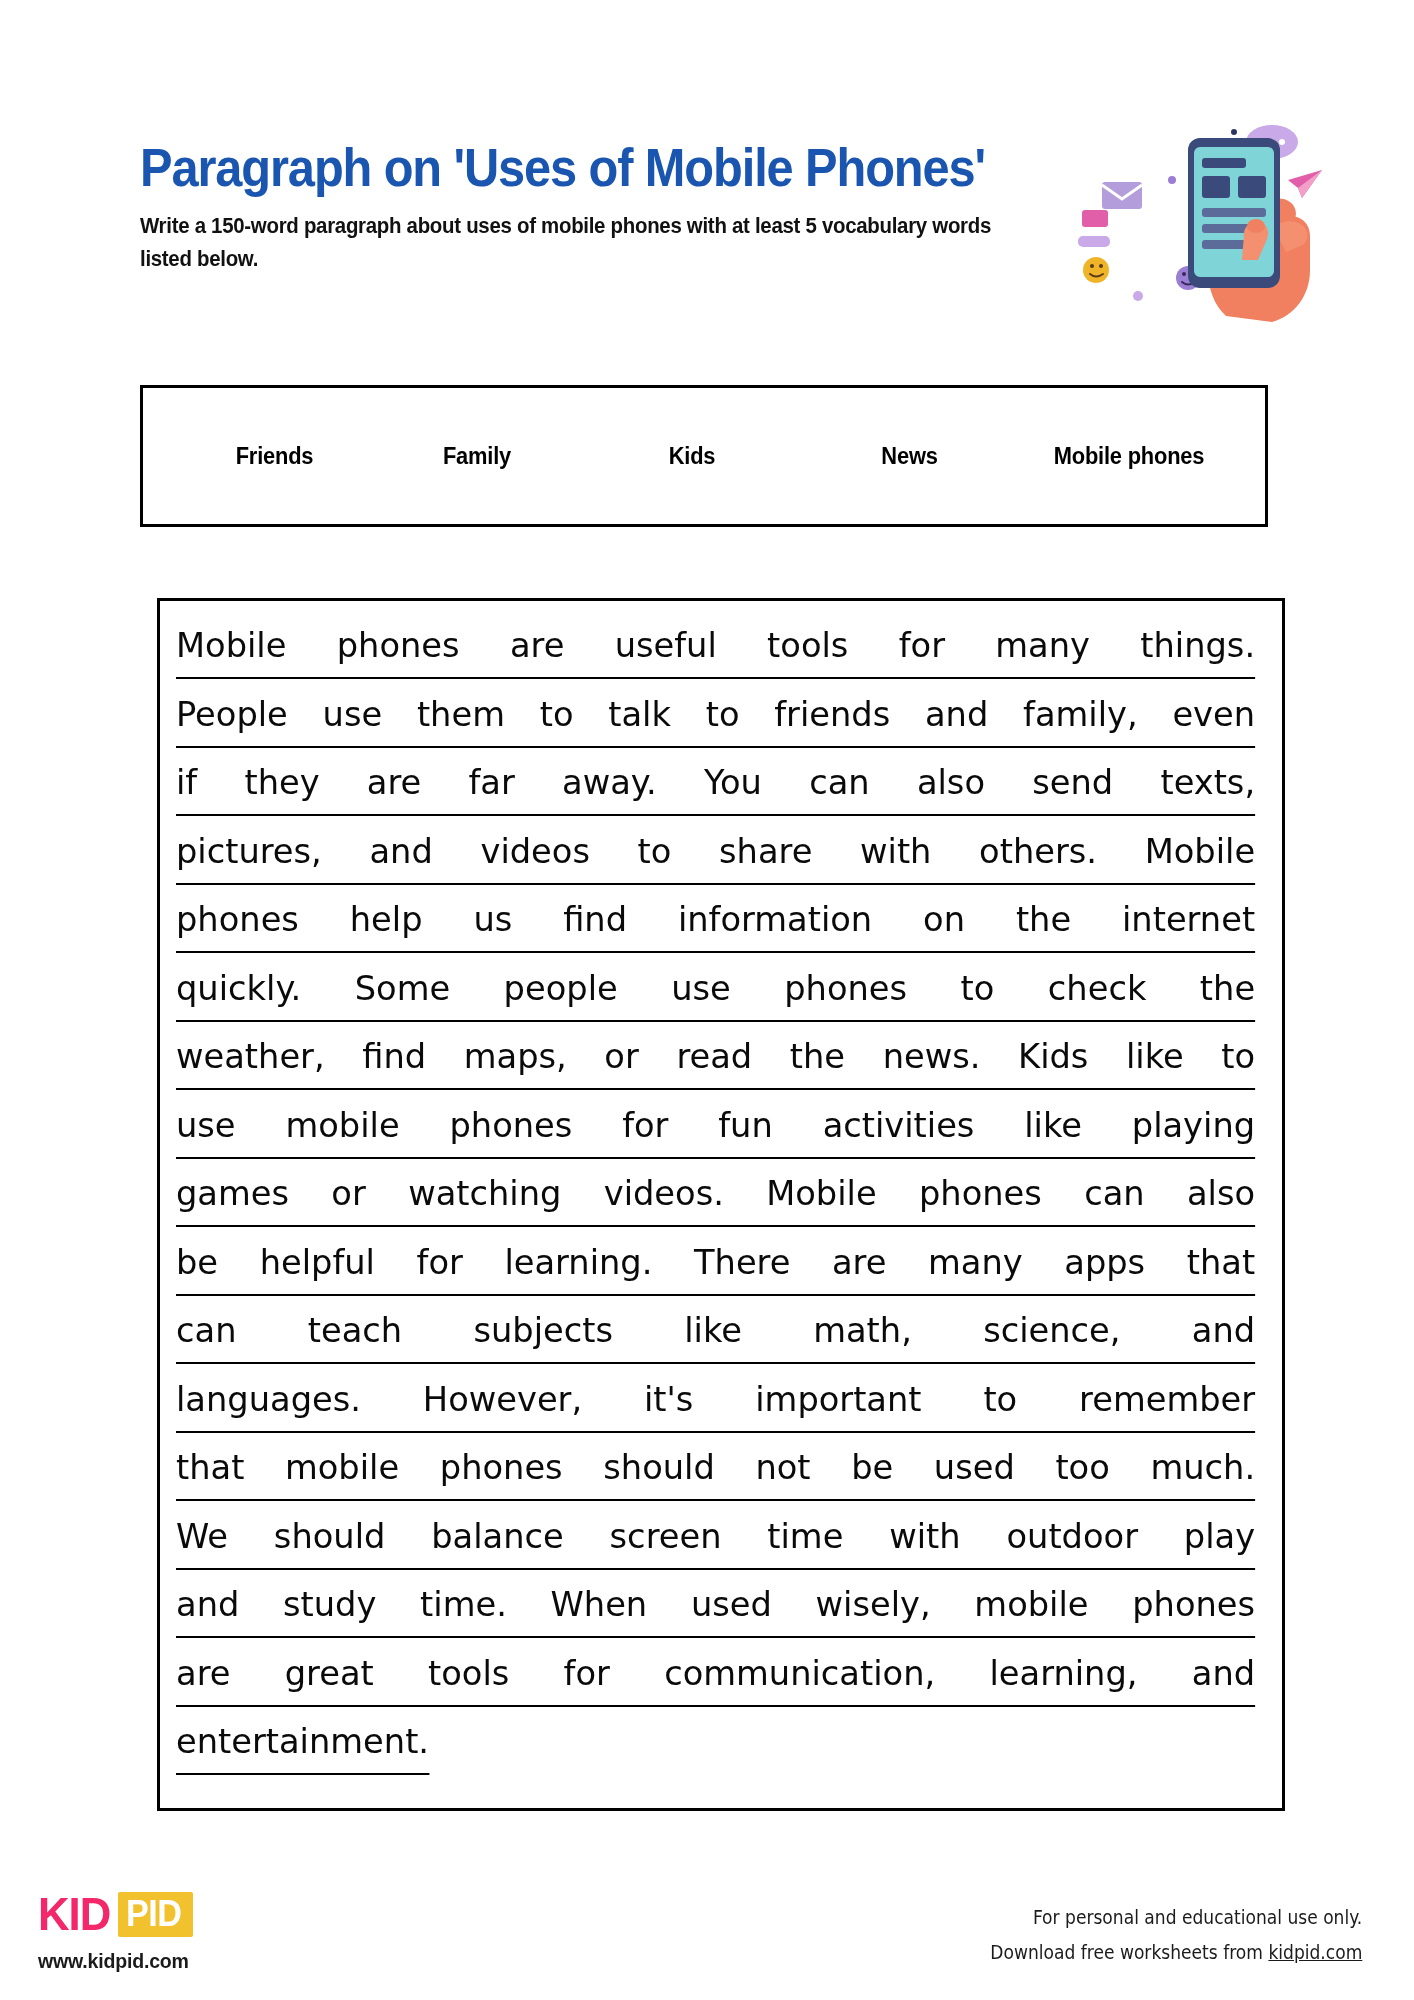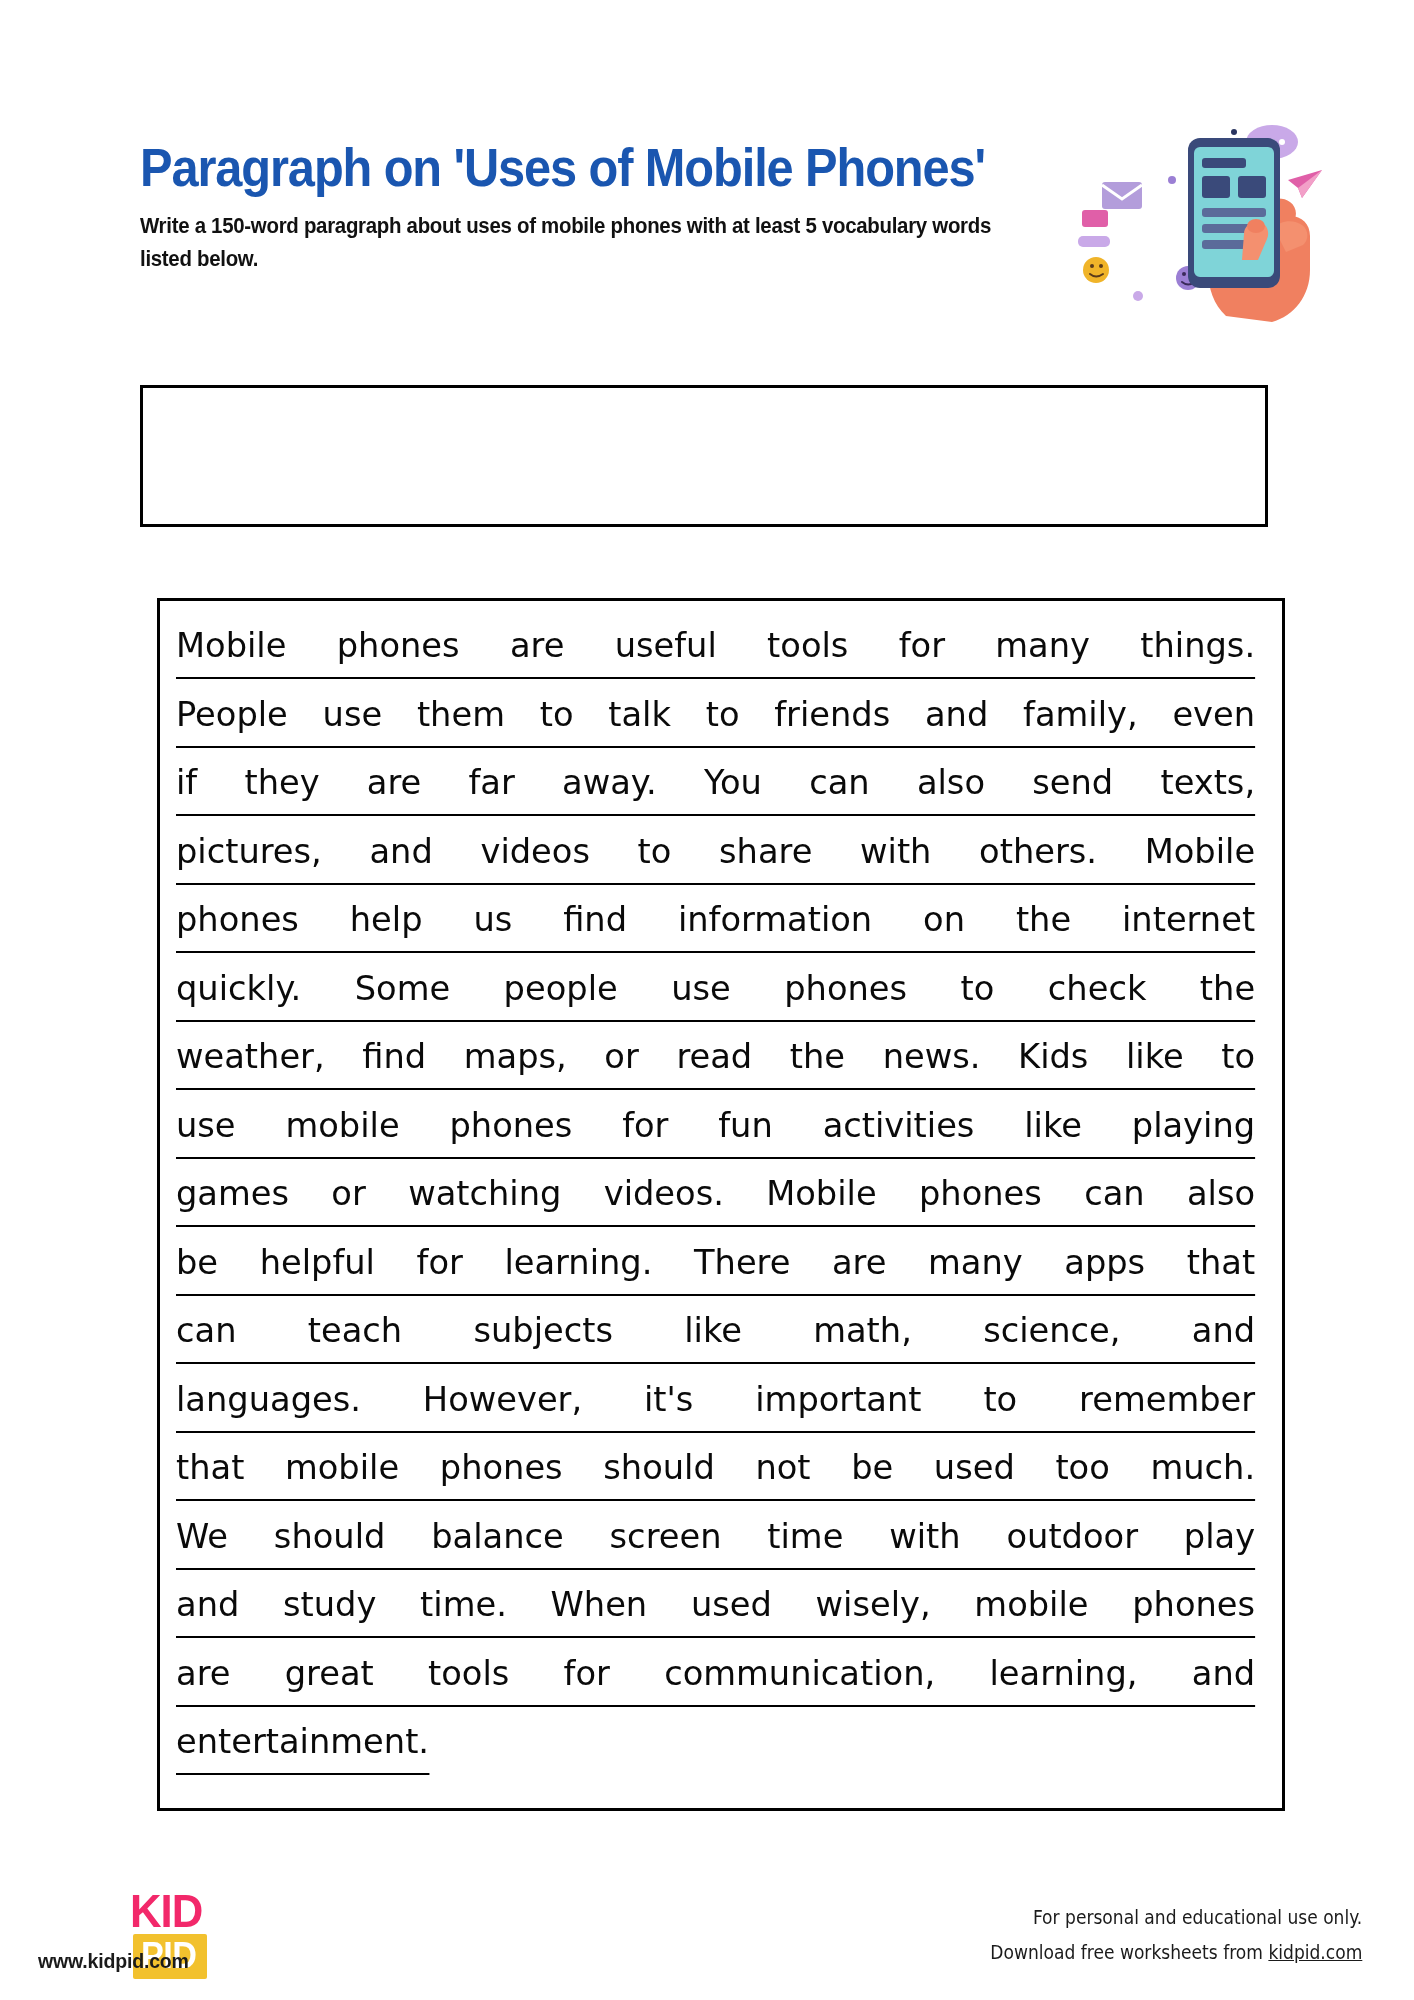--- a/index.html
+++ b/index.html
@@ -133,21 +133,20 @@
   .footer-logo {
     position: absolute;
     left: 38px;
     top: 1888px;
     width: 260px;
   }
   .logo-marks {
     display: flex;
     align-items: center;
     height: 52px;
-    flex-direction: column;
   }
   .logo-kid {
     font-size: 46px;
     font-weight: bold;
     color: #f2286a;
     letter-spacing: -1px;
     font-family: "Liberation Sans", sans-serif;
     transform: scaleX(0.95);
     transform-origin: left center;
     line-height: 1;
@@ -254,20 +253,27 @@
     </g>
 
     <g>
       <path d="M168 114 C168 106 176 100 184 102 C191 104 194 112 191 119 L182 140 L166 140 Z" fill="#f4906f"></path>
       <ellipse cx="180" cy="106" rx="9" ry="7" fill="#f08060"></ellipse>
     </g>
   </svg>
 </div>
 
 <div class="vocab-box">
+  <div class="vocab-row">
+    <div class="vocab-word c1">Friends</div>
+    <div class="vocab-word c2">Family</div>
+    <div class="vocab-word c3">Kids</div>
+    <div class="vocab-word c4">News</div>
+    <div class="vocab-word c5">Mobile phones</div>
+  </div>
 </div>
 
 <div class="writing-box">
   <div class="hand-line"><span class="words">Mobile phones are useful tools for many things.</span></div>
   <div class="hand-line"><span class="words">People use them to talk to friends and family, even</span></div>
   <div class="hand-line"><span class="words">if they are far away. You can also send texts,</span></div>
   <div class="hand-line"><span class="words">pictures, and videos to share with others. Mobile</span></div>
   <div class="hand-line"><span class="words">phones help us find information on the internet</span></div>
   <div class="hand-line"><span class="words">quickly. Some people use phones to check the</span></div>
   <div class="hand-line"><span class="words">weather, find maps, or read the news. Kids like to</span></div>

